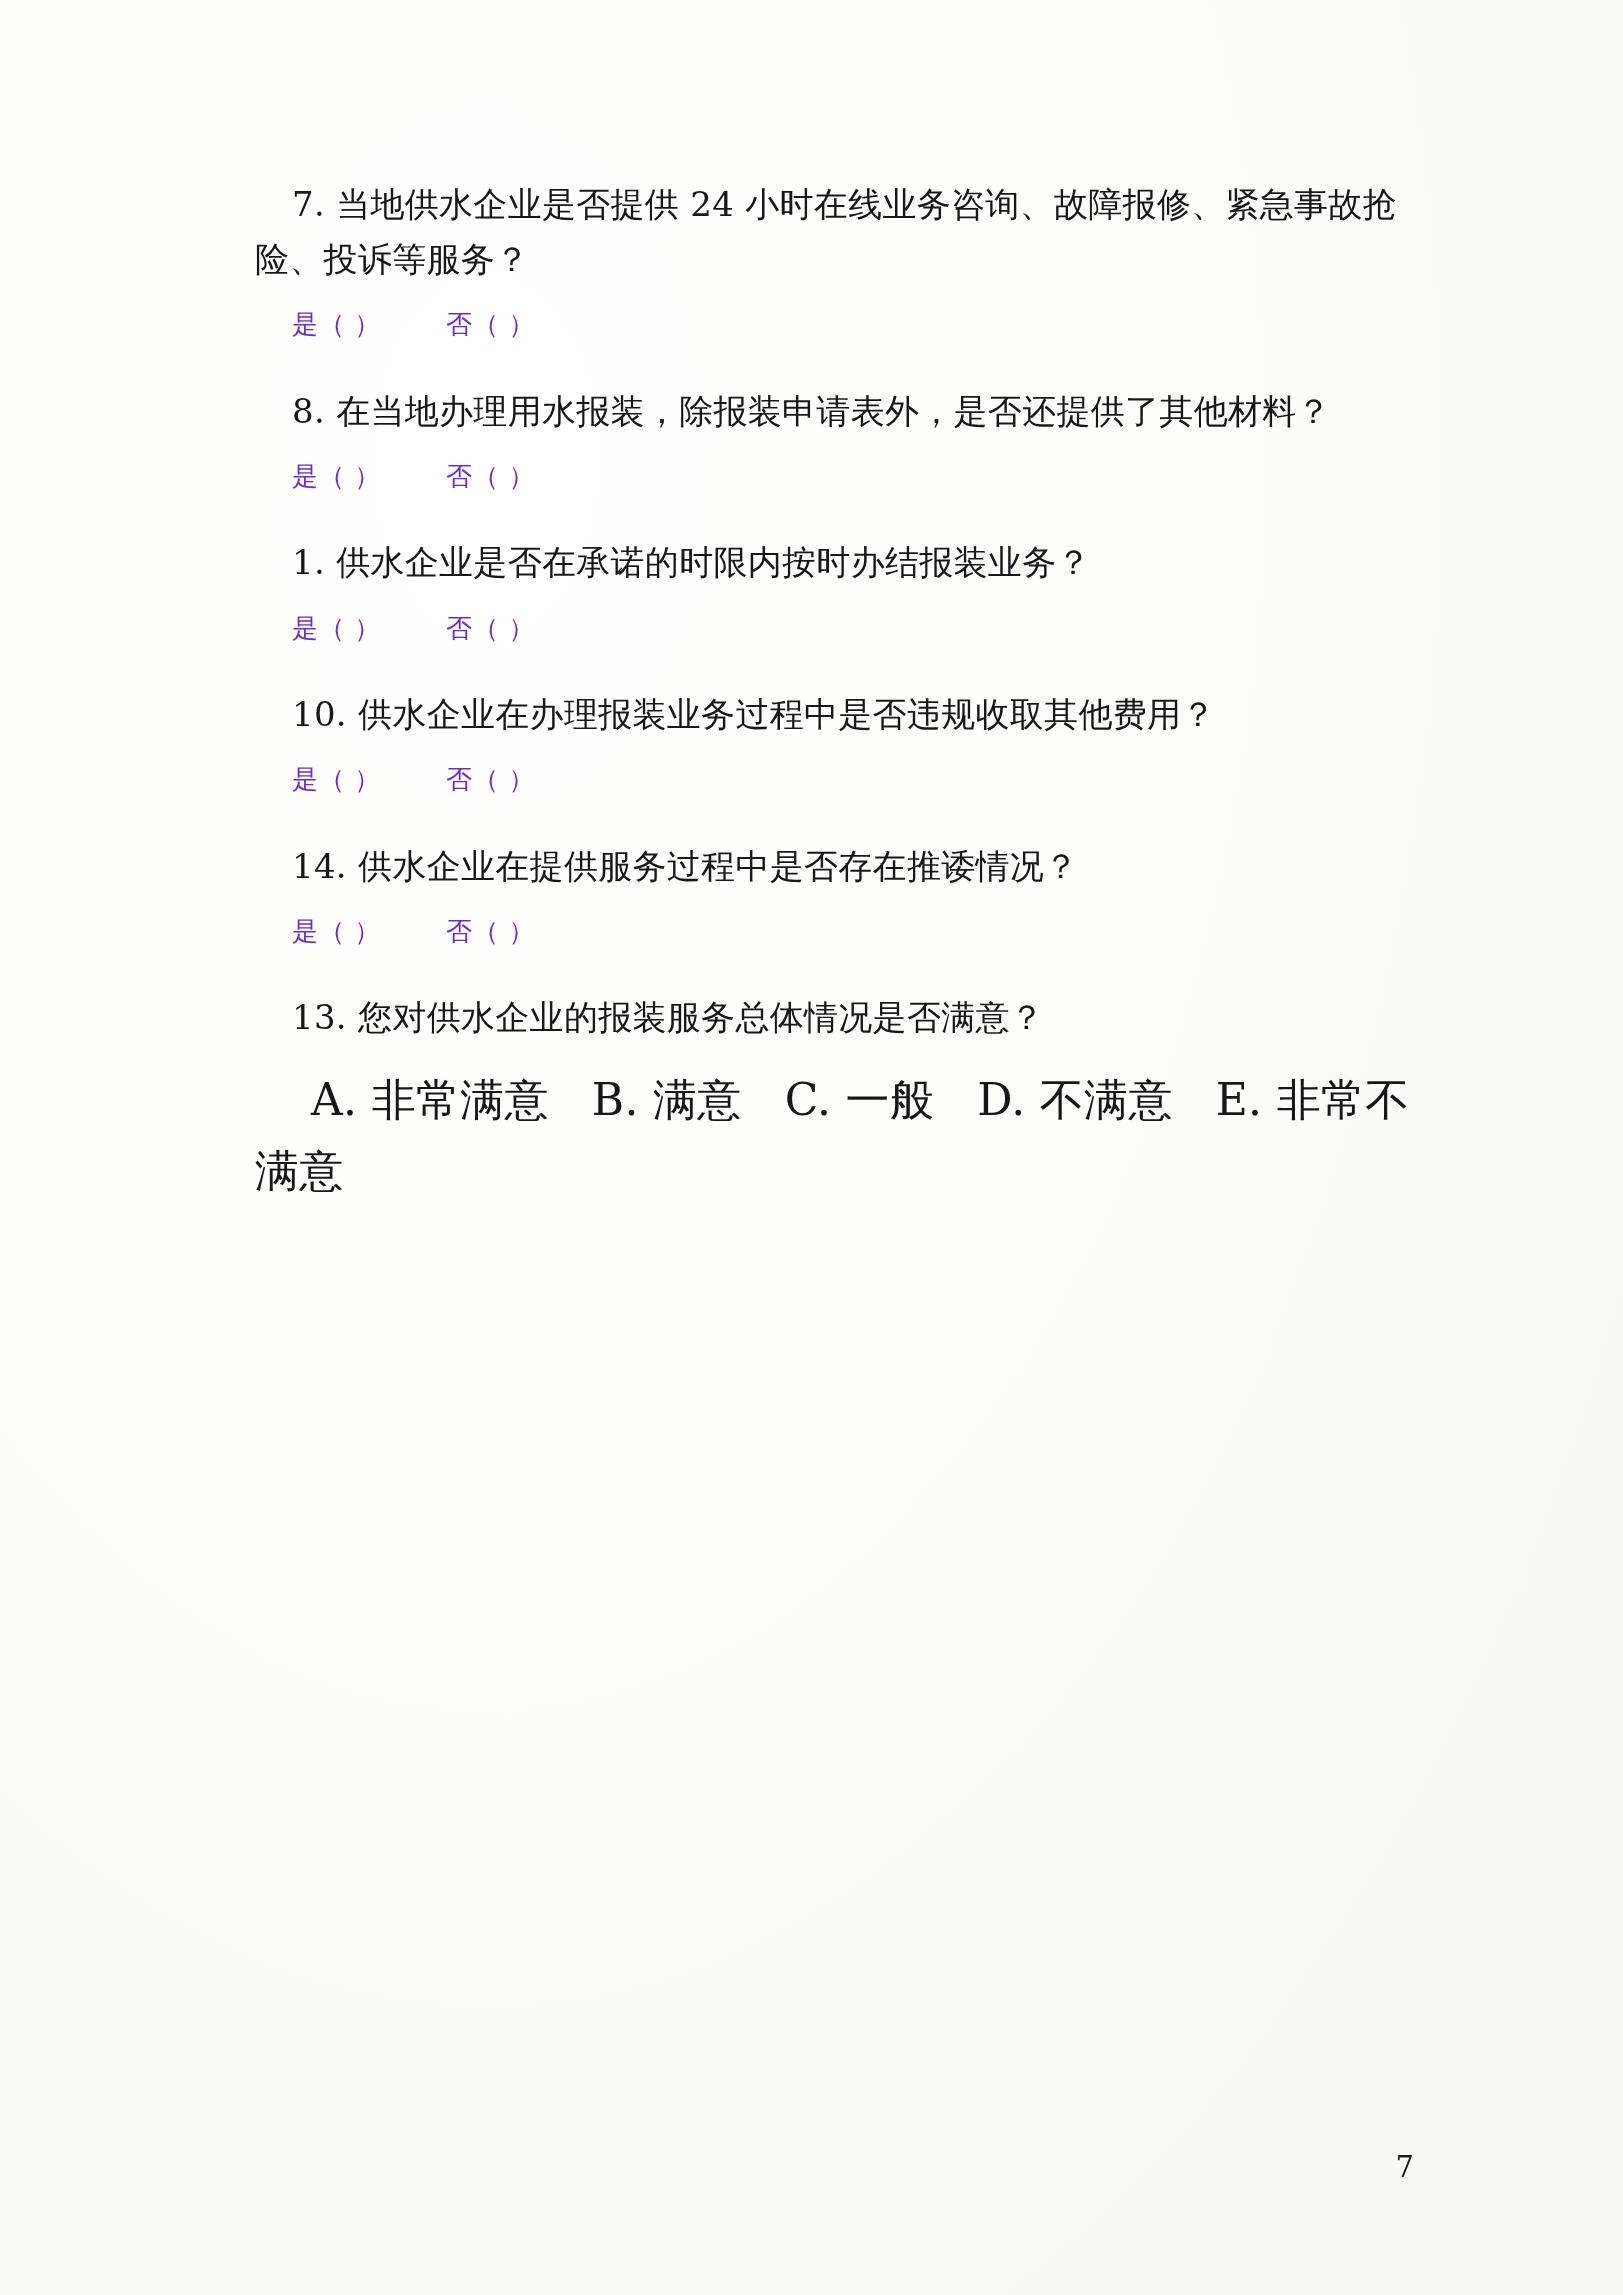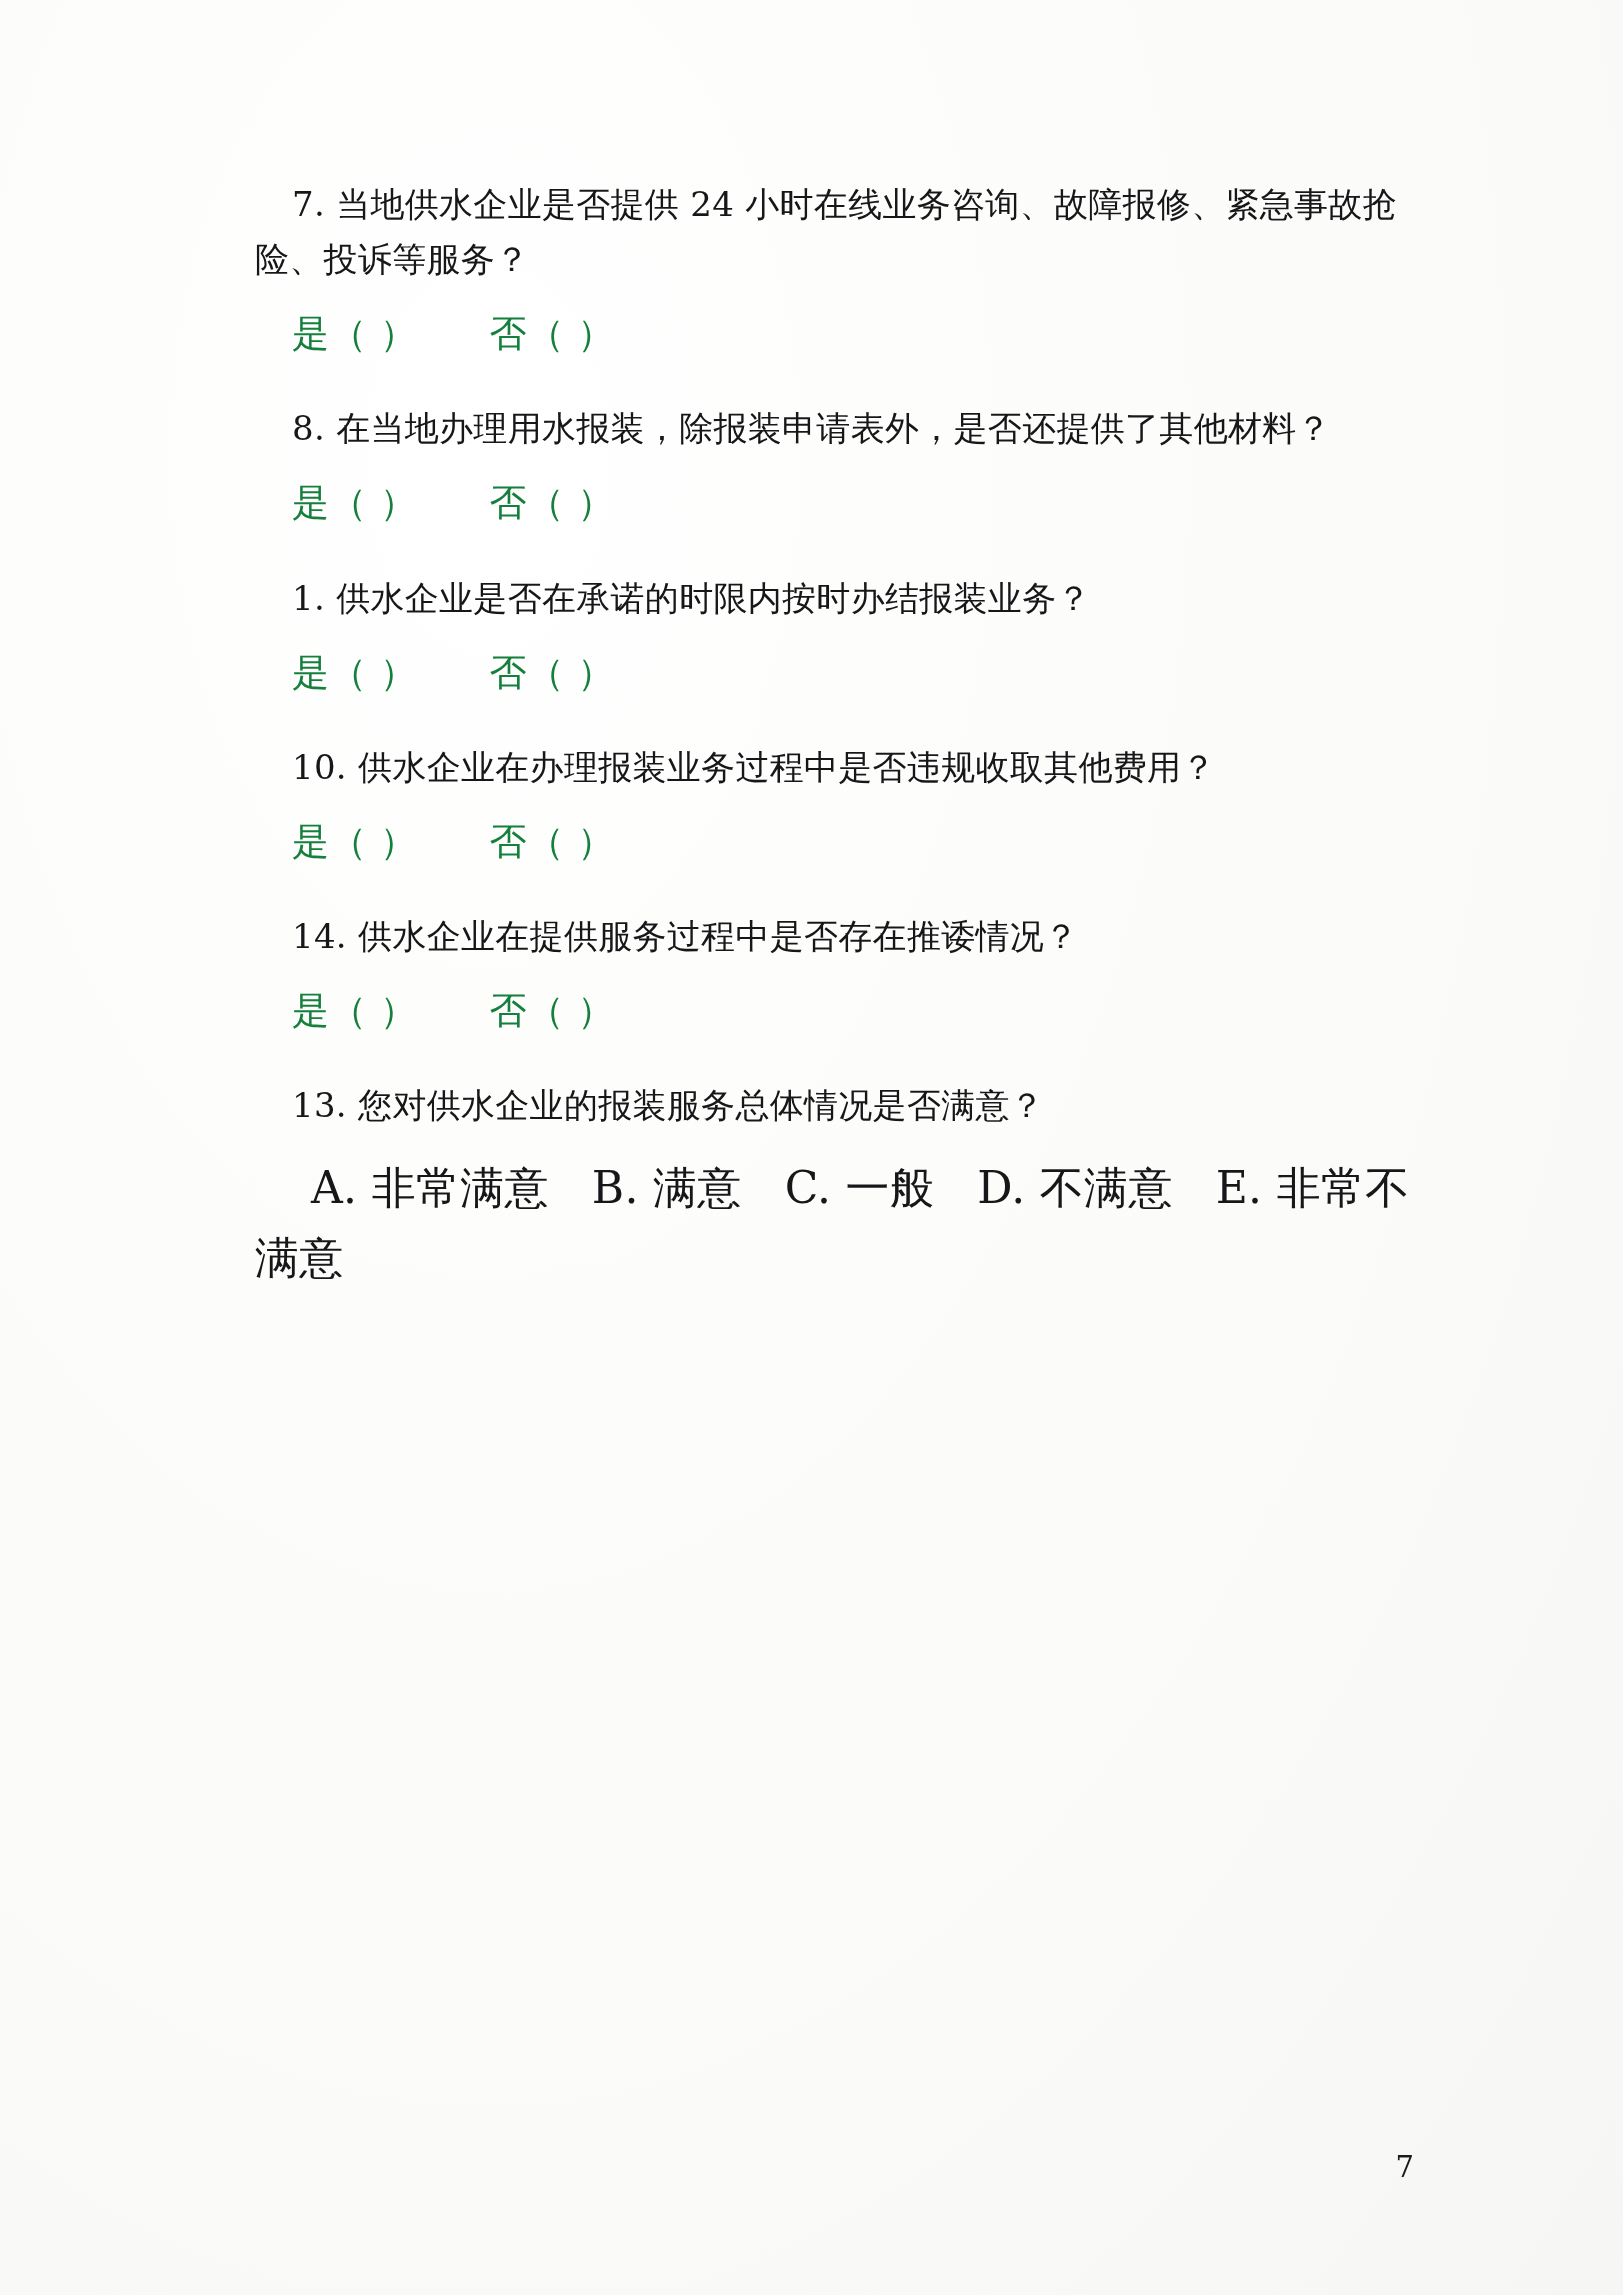--- a/index.html
+++ b/index.html
@@ -36,23 +36,23 @@
   .q {
     font-size: 34px;
     line-height: 1.62;
     color: #17171a;
     text-indent: 37px;
     margin: 0 0 1.3px 0;
     letter-spacing: 0.3px;
     font-family: "DejaVu Serif", "Liberation Serif", serif;
   }
   .answers {
-    font-size: 37px;
+    font-size: 26px;
     line-height: 1.6;
-    color: #15803d;
+    color: #6d28d9;
     text-indent: 37px;
     letter-spacing: 0.7px;
     margin: 17px 0 0 0;
   }
   .answers .gap {
     display: inline-block;
     width: 47px;
   }
   .block {
     margin-bottom: 38px;

